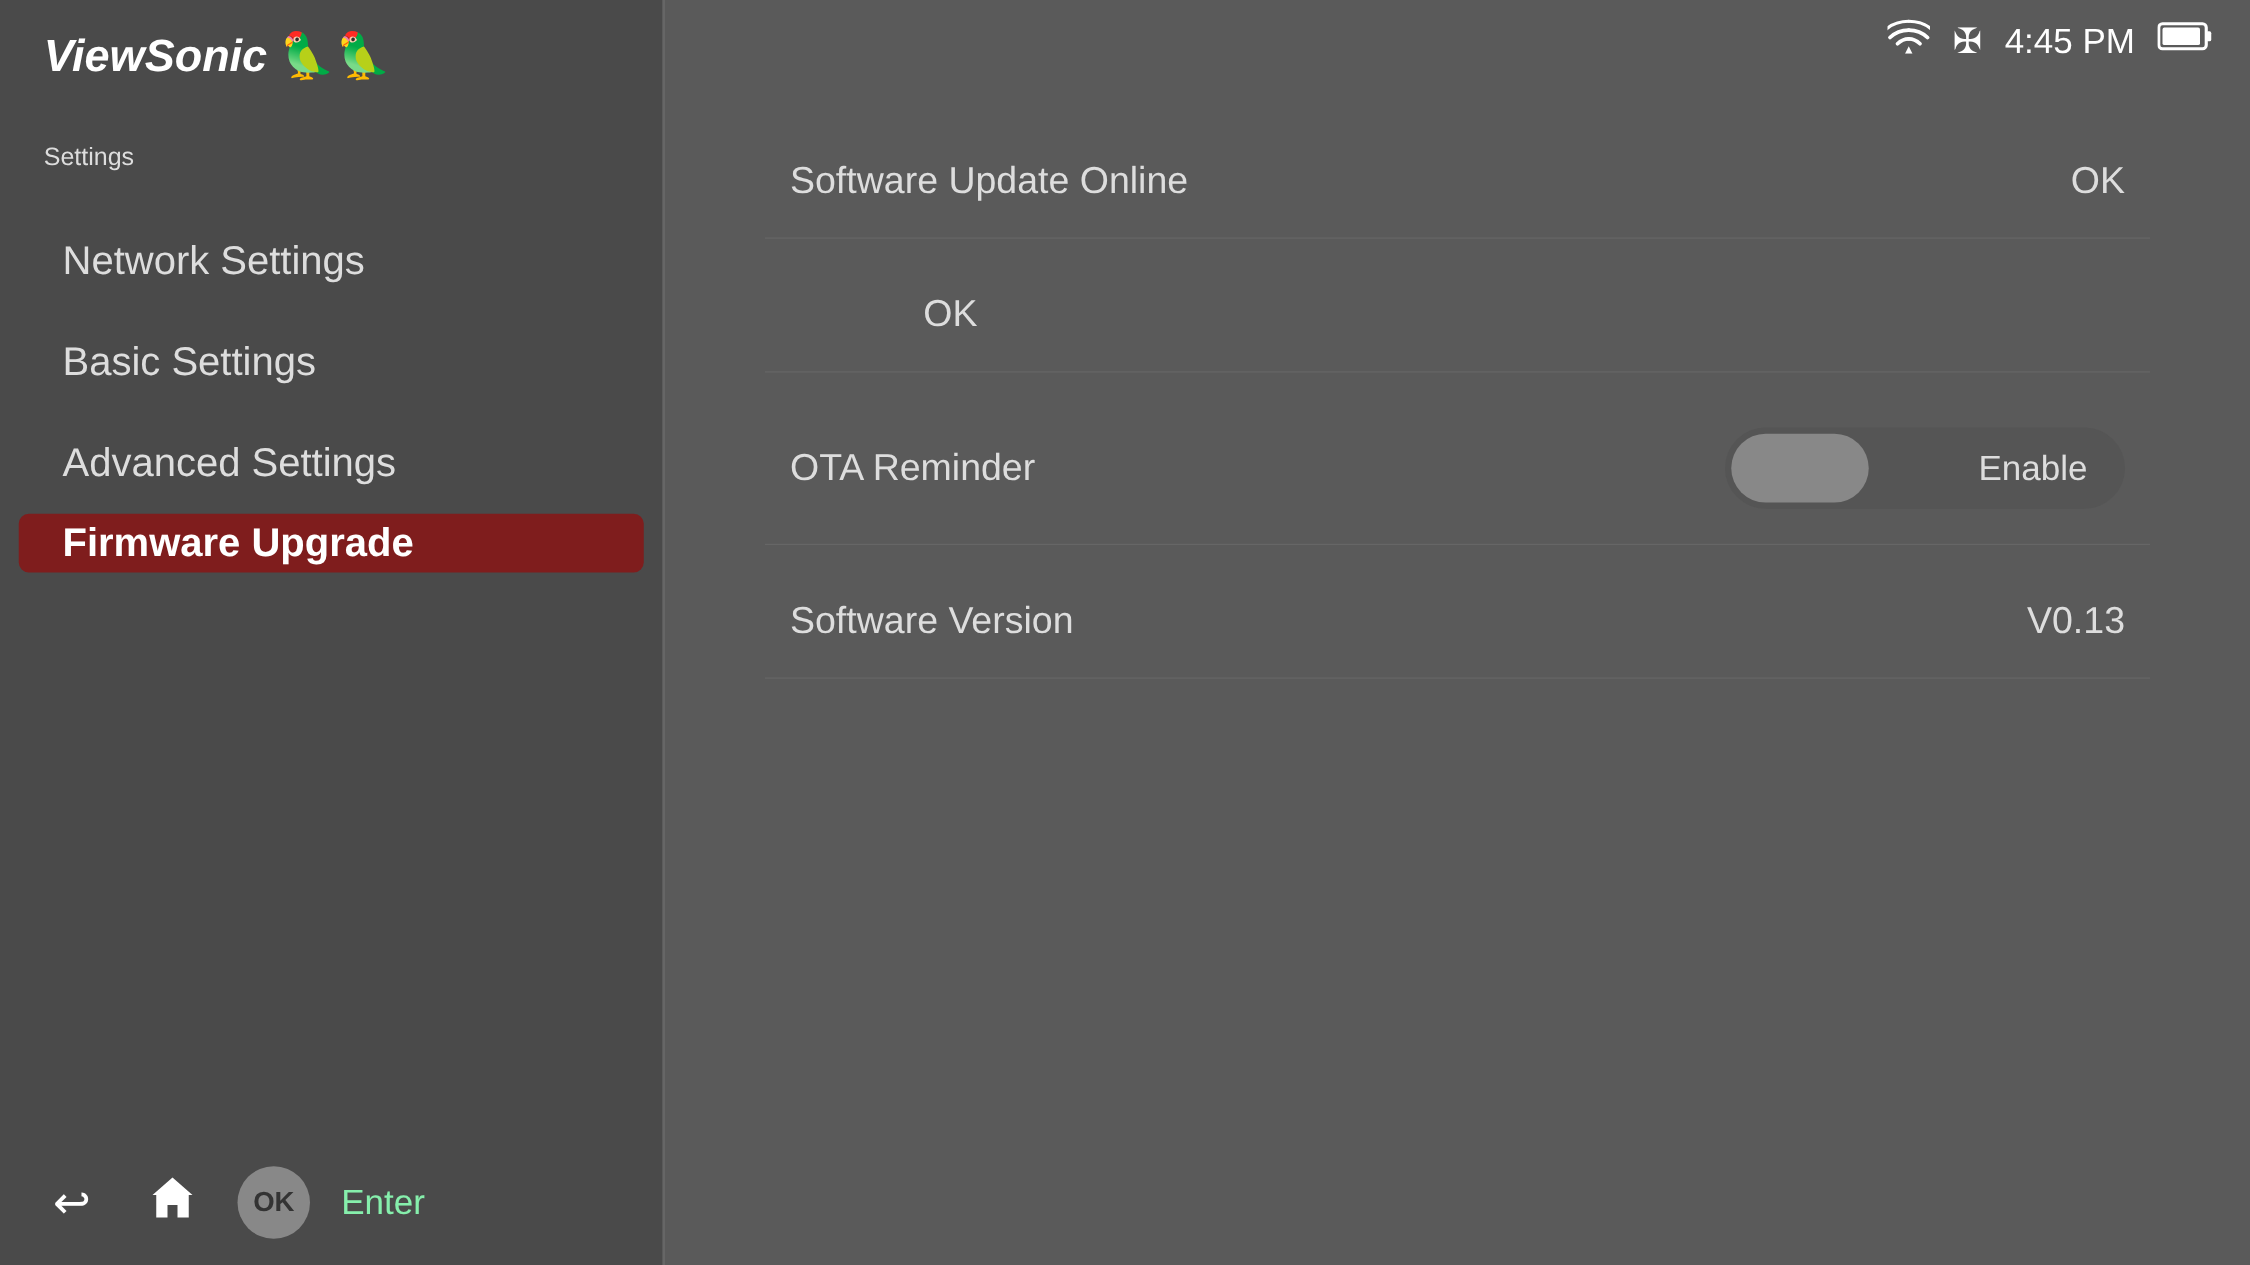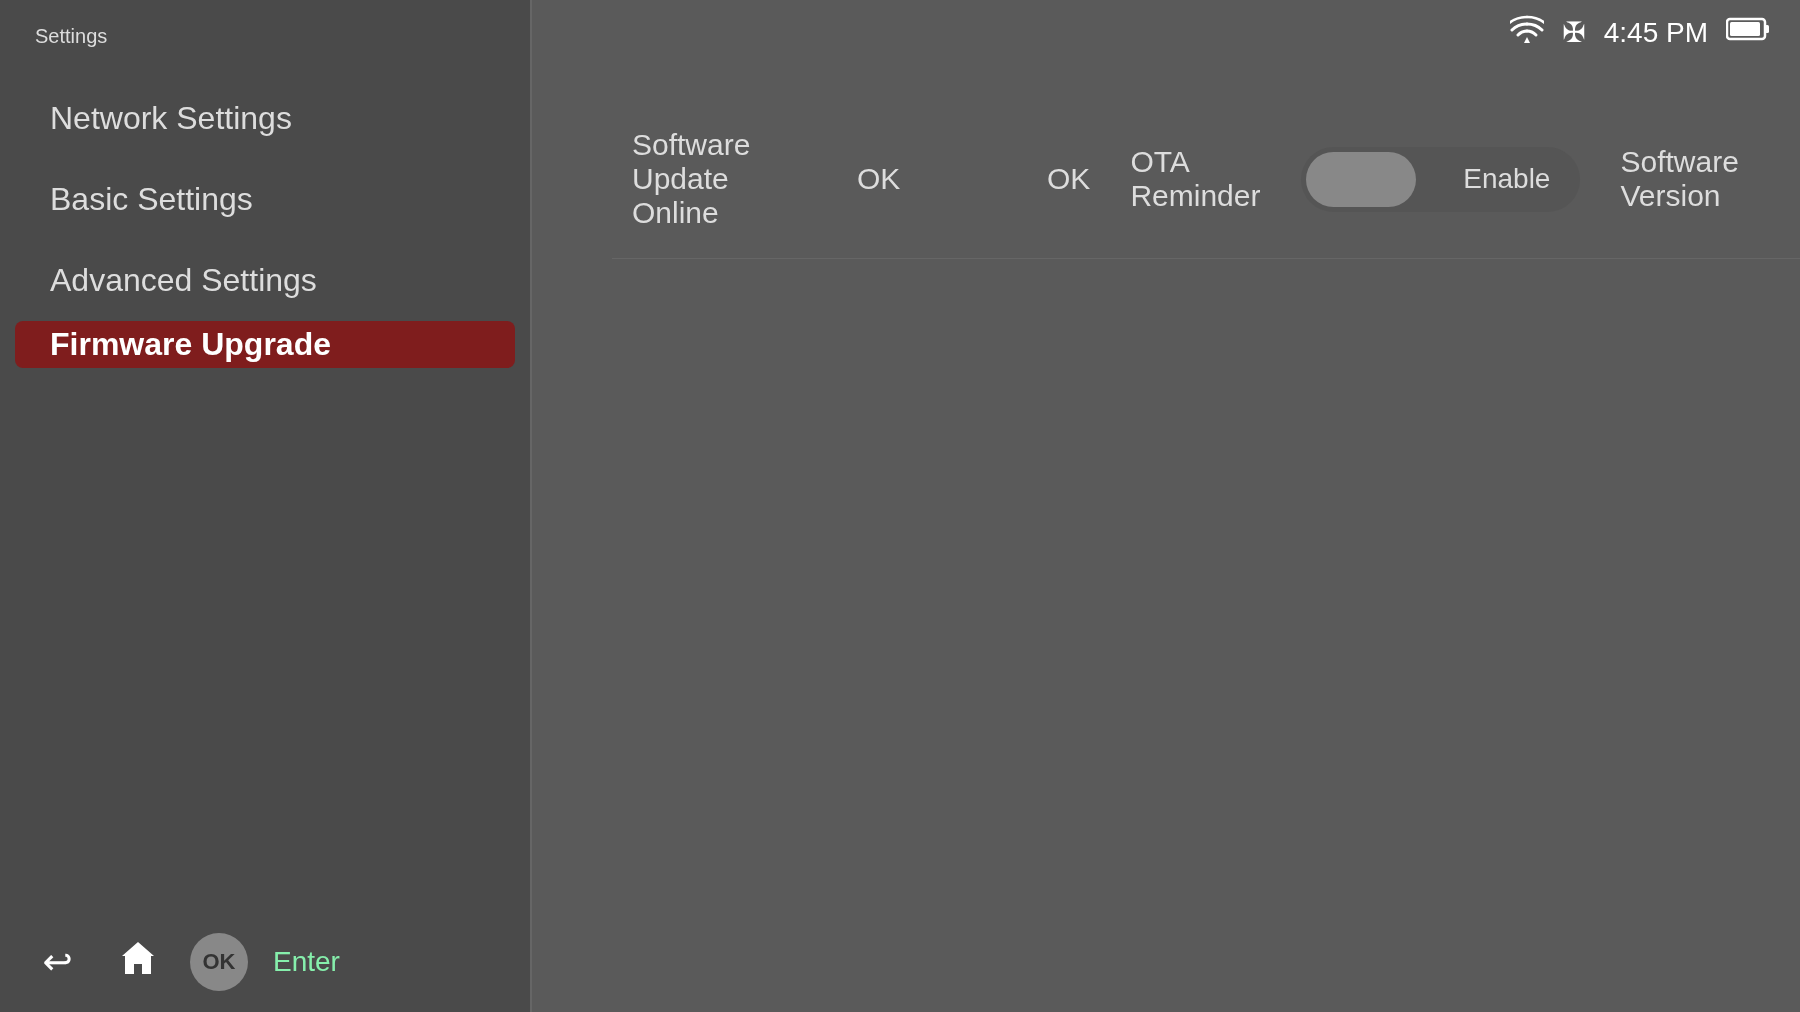--- a/index.html
+++ b/index.html
@@ -180,22 +180,22 @@
 
     .battery-icon {
       font-size: 28px;
       color: #ffffff;
     }
 
     
     .content-body {
       margin-top: 60px;
       display: flex;
-      flex-direction: row;
-      gap: 0;
+      flex-direction: column;
+      gap: 16px;
     }
 
     .setting-row {
       display: flex;
       align-items: center;
       justify-content: space-between;
       padding: 28px 20px;
       border-bottom: 1px solid #666;
     }
 
@@ -244,20 +244,26 @@
       right: 30px;
       font-size: 28px;
       color: #dddddd;
     }
   </style>
 </head>
 <body>
 
 <div class="sidebar">
 
+  <div class="sidebar-header">
+    <div class="viewsonic-logo">
+      <span class="logo-text">ViewSonic</span>
+      <span class="logo-birds">🦜🦜</span>
+    </div>
+  </div>
 
   <div class="settings-title">Settings</div>
 
   <nav class="nav-items">
     <div class="nav-item">
       <span>Network Settings</span>
     </div>
     <div class="nav-item">
       <span>Basic Settings</span>
     </div>

